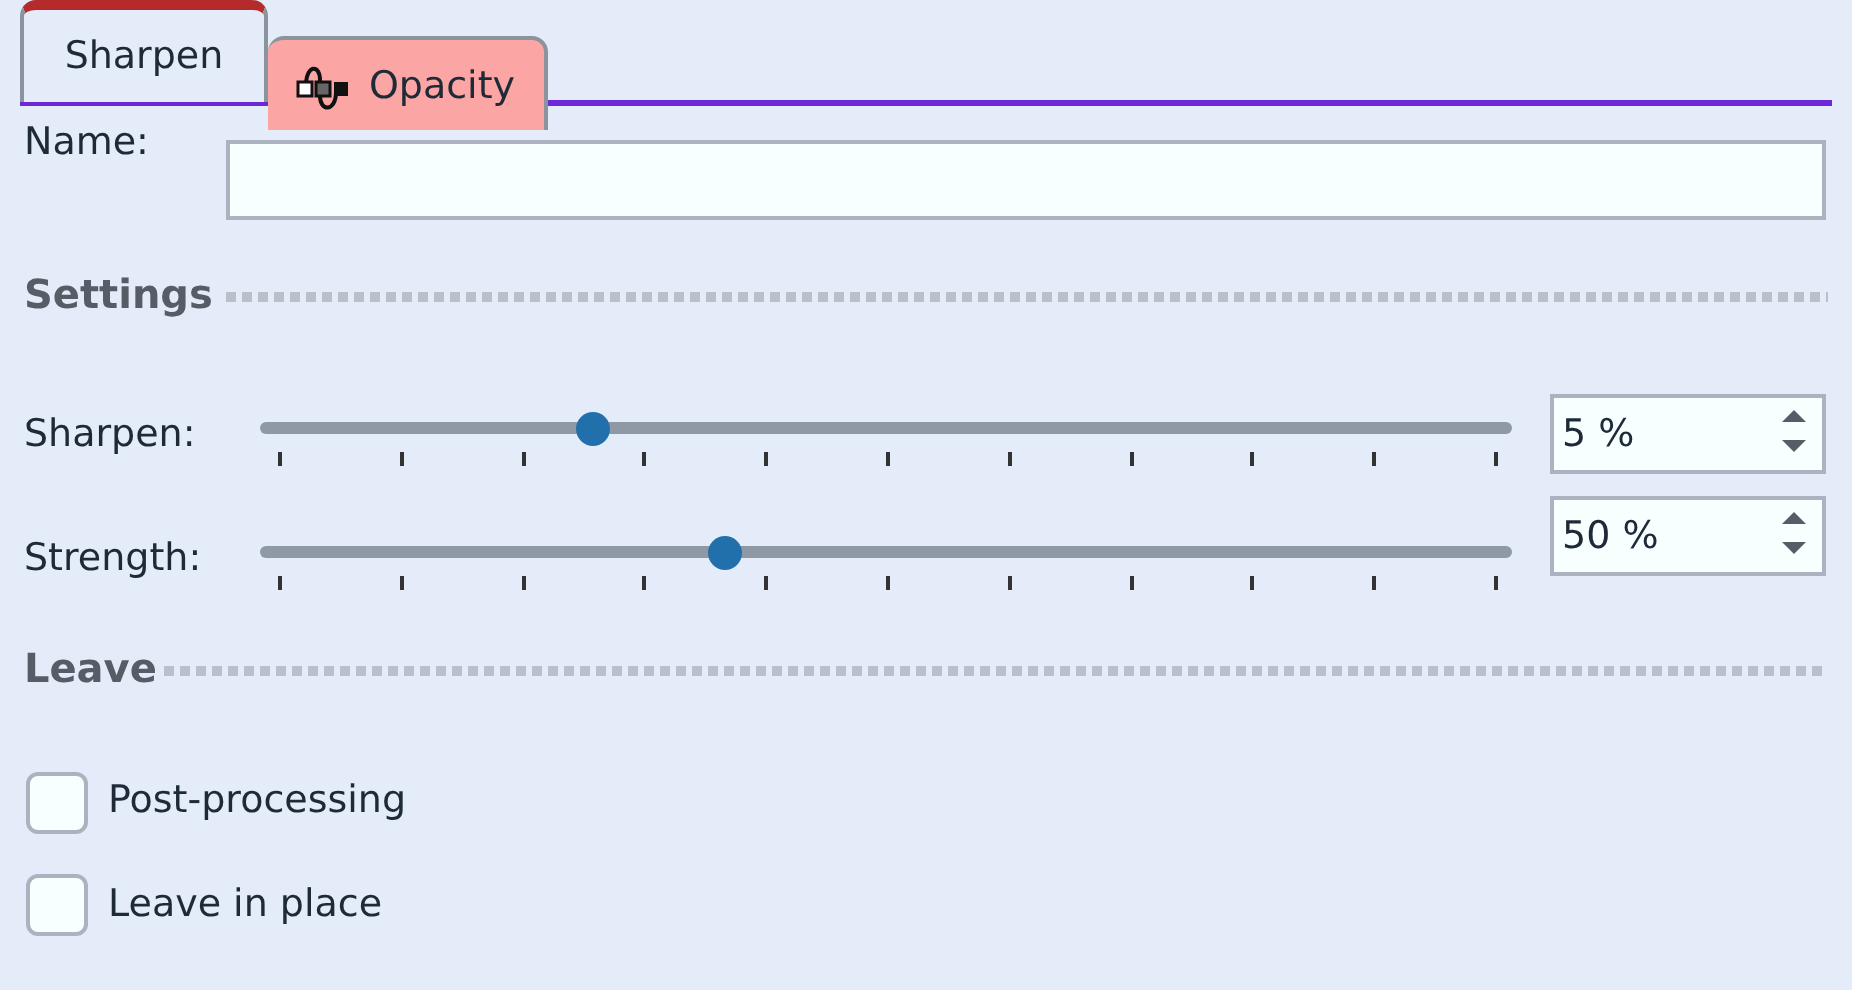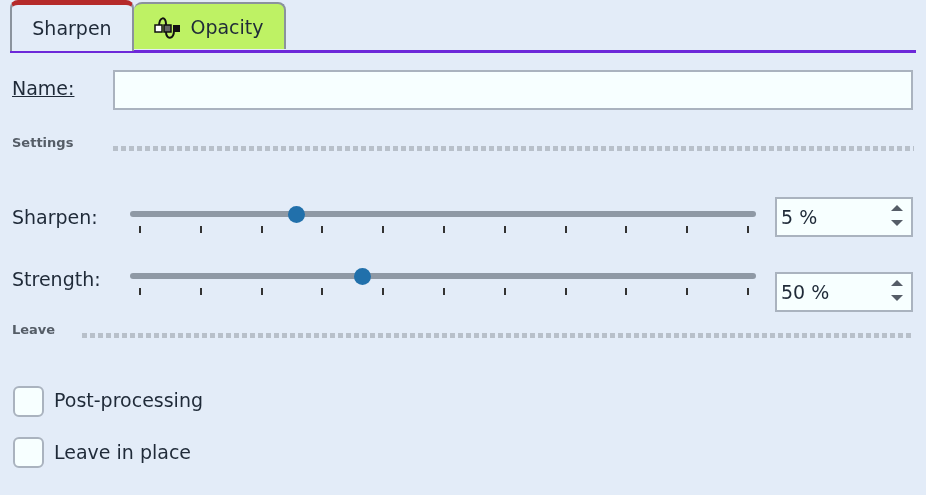--- a/index.html
+++ b/index.html
@@ -1,24 +1,24 @@
 <!DOCTYPE html>
 <html><head>
 <meta charset="utf-8">
 <style>
   html, body { margin:0; padding:0; }
   body { width:926px; height:495px; background:#e3ecf8; font-family:"DejaVu Sans", "Liberation Sans", sans-serif; color:#1f2a38; position:relative; overflow:hidden; }
   .tabs { position:absolute; left:10px; top:0; width:906px; height:50px; border-bottom:3px solid #6d28d9; }
   .tab { position:absolute; top:2px; height:47px; box-sizing:border-box; border:2px solid #8b939d; border-bottom:none; border-radius:8px 8px 0 0; font-size:19px; display:flex; align-items:center; justify-content:center; }
   .tab.active { left:0; width:124px; top:0; height:51px; background:#e3ecf8; border-top:5px solid #b52a2a; z-index:2; }
-  .tab.inactive { left:124px; width:152px; background:#bef264; border-left:none; }
+  .tab.inactive { left:124px; width:140px; background:#fca5a5; border-left:none;margin-top:16px; }
   .tab .icon { width:30px; height:26px; margin-right:6px; }
   .label { position:absolute; font-size:19px; color:#1f2a38; }
   .name-input { position:absolute; left:113px; top:70px; width:800px; height:40px; box-sizing:border-box; border:2px solid #aab3bf; background:#f7ffff; }
-  .section { position:absolute; font-size:13px; font-weight:bold; color:#555d67; }
+  .section { position:absolute; font-size:20px; font-weight:bold; color:#555d67; }
   .dots { position:absolute; height:5px; background-image:linear-gradient(90deg,#b8c0ca 60%, transparent 60%); background-size:8px 5px; }
   .slider { position:absolute; left:130px; width:626px; height:30px; }
   .track { position:absolute; left:0; right:0; top:12px; height:6px; border-radius:3px; background:#8f99a5; }
   .thumb { position:absolute; top:7px; width:17px; height:17px; border-radius:50%; background:#2170ab; margin-left:-8px; }
   .tick { position:absolute; top:27px; width:2px; height:7px; background:#333; }
   .spin { position:absolute; left:775px; width:138px; height:40px; box-sizing:border-box; border:2px solid #aab3bf; background:#f7ffff; font-size:19px; padding-left:4px; display:flex; align-items:center; }
   .arrows { position:absolute; right:8px; top:6px; display:flex; flex-direction:column; gap:9px; }
   .up { width:0; height:0; border-left:6px solid transparent; border-right:6px solid transparent; border-bottom:6px solid #555d67; }
   .down { width:0; height:0; border-left:6px solid transparent; border-right:6px solid transparent; border-top:6px solid #555d67; }
   .checkbox { position:absolute; left:13px; width:31px; height:31px; box-sizing:border-box; border:2px solid #aab3bf; border-radius:6px; background:#f7ffff; }
@@ -34,21 +34,21 @@
     <svg class="icon" viewBox="0 0 30 26">
       <path d="M5 13 C5 2, 12 2, 12 10 L12 18 C12 26, 20 26, 20 16" fill="none" stroke="#111" stroke-width="2"></path>
       <rect x="1" y="11" width="7" height="7" fill="#fff" stroke="#111" stroke-width="1.5"></rect>
       <rect x="10" y="11" width="7" height="7" fill="#666" stroke="#111" stroke-width="1.5"></rect>
       <rect x="19" y="11" width="7" height="7" fill="#111"></rect>
     </svg>
     <span>Opacity</span>
   </div>
 </div>
 
-<span class="label" style="left:12px;top:77px;text-decoration:underline;">Name:</span>
+<span class="label" style="left:12px;top:60px;">Name:</span>
 <input class="name-input" value="" style="">
 
 <span class="section" style="left:12px;top:135px;">Settings</span>
 <div class="dots" style="left:113px;top:146px;width:801px;"></div>
 
 <span class="label" style="left:12px;top:206px;">Sharpen:</span>
 <div class="slider" style="top:199px;" id="s0">
   <div class="track"></div>
   <div class="thumb" style="left: 26.5%;"></div>
 <div class="tick" style="left: 9px;"></div>
@@ -80,21 +80,21 @@
     <div class="tick" style="left: 130.6px;"></div>
     <div class="tick" style="left: 191.4px;"></div>
     <div class="tick" style="left: 252.2px;"></div>
     <div class="tick" style="left: 313px;"></div>
     <div class="tick" style="left: 373.8px;"></div>
     <div class="tick" style="left: 434.6px;"></div>
     <div class="tick" style="left: 495.4px;"></div>
     <div class="tick" style="left: 556.2px;"></div>
     <div class="tick" style="left: 617px;"></div>
   </div>
-<div class="spin" style="top:272px;">
+<div class="spin" style="top:248px;">
   <span>50 %</span>
   <div class="arrows">
       <div class="up"></div>
       <div class="down"></div>
     </div>
 </div>
 
 <span class="section" style="left:12px;top:322px;">Leave</span>
 <div class="dots" style="left:82px;top:333px;width:830px;"></div>
 

